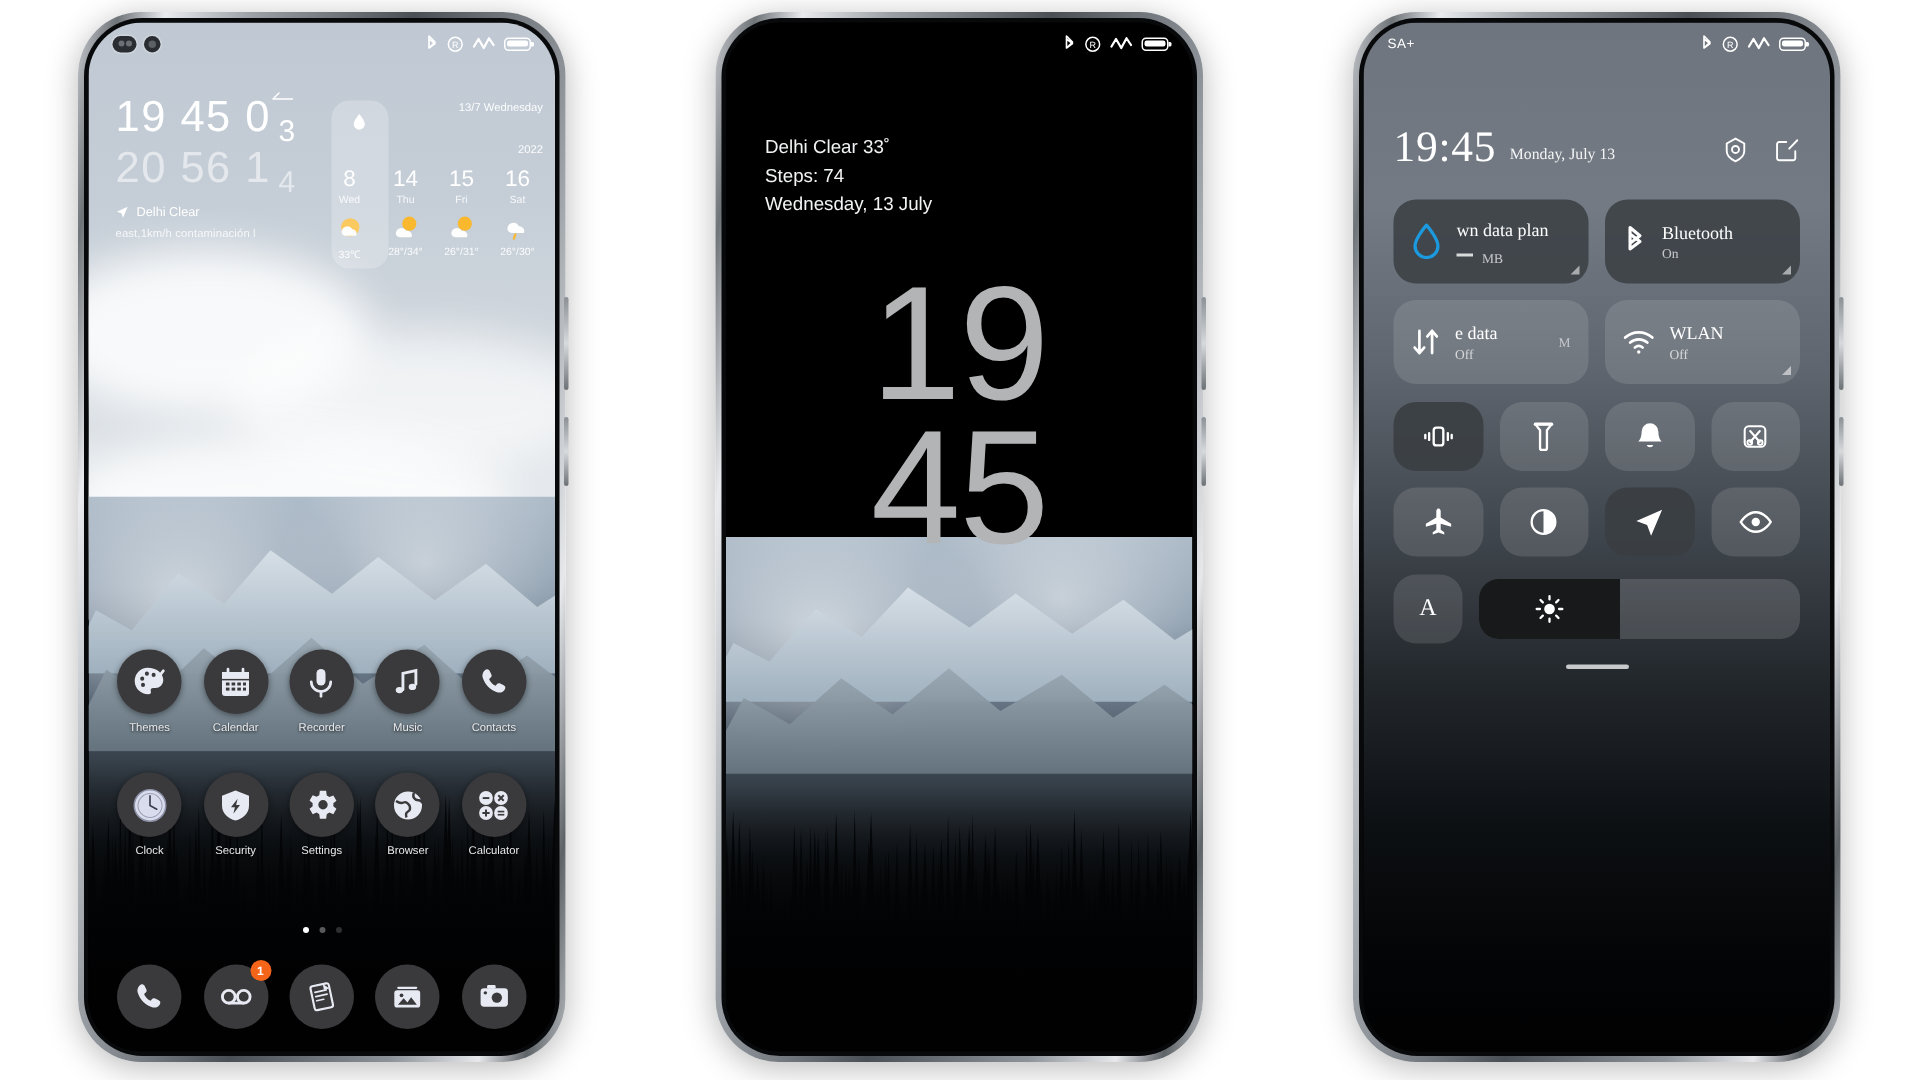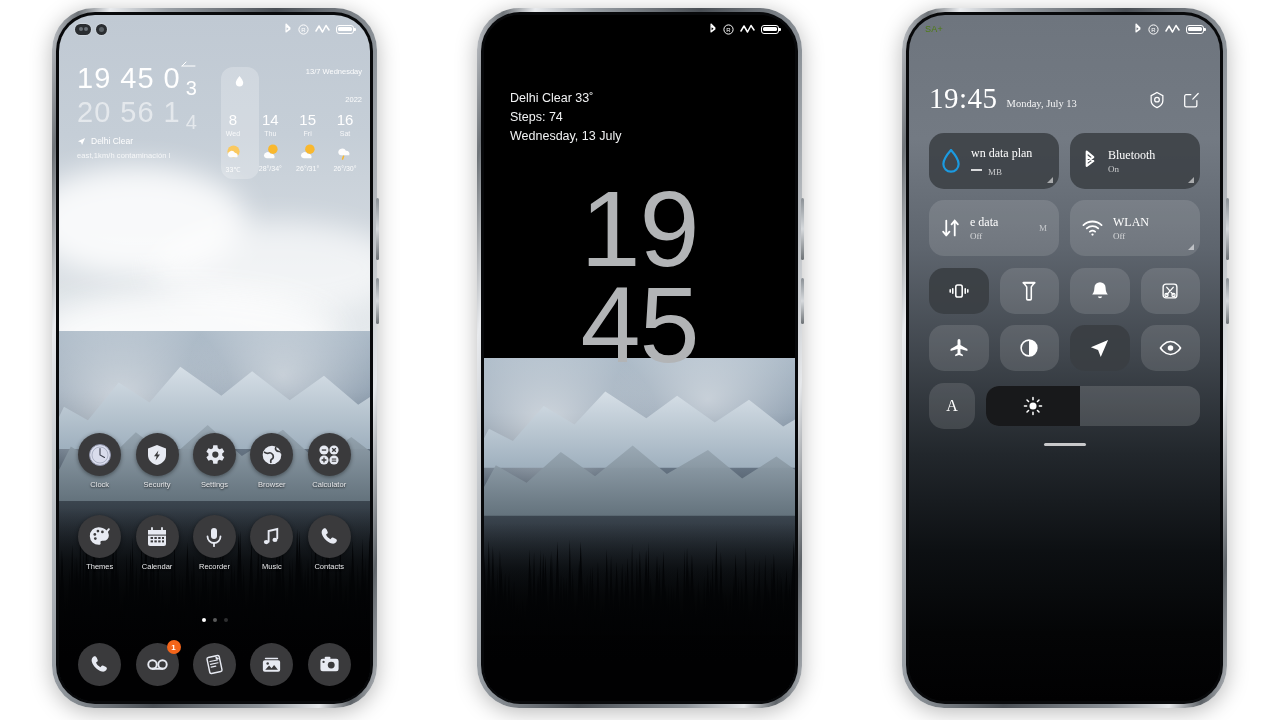--- a/index.html
+++ b/index.html
@@ -615,78 +615,20 @@
               </div>
               <div class="t">26°/30°</div>
             </div>
           </div>
         </div>
 
         <div class="apps">
           <div class="app-row">
             <div class="app">
               <div class="app-ico">
-                <svg width="26" height="26" viewBox="0 0 26 26">
-                    <circle cx="13" cy="13" r="10.5" fill="#d9dcec"></circle>
-                    <circle cx="13" cy="13" r="10.5" fill="none" stroke="#8d92a8" stroke-width="1"></circle>
-                    <circle cx="13" cy="13" r="8" fill="none" stroke="#9aa0b5" stroke-width=".7"></circle>
-                    <path d="M13 6.5 V13 L17.5 15.5" stroke="#3b3f4d" stroke-width="1.1" fill="none" stroke-linecap="round"></path>
-                  </svg>
-              </div>
-              <div class="app-lbl">Clock</div>
-            </div>
-            <div class="app">
-              <div class="app-ico">
-                <svg width="24" height="24" viewBox="0 0 24 24">
-                    <path d="M12 2 L21 5.5 V12 c0 5.4-4 8.8-9 10-5-1.2-9-4.6-9-10V5.5Z" fill="#e7eaf2"></path>
-                    <path d="M13.4 7.5 L9 13.2 h2.6 L10.6 17.5 L15 11.6 h-2.6Z" fill="#3a3a3c"></path>
-                  </svg>
-              </div>
-              <div class="app-lbl">Security</div>
-            </div>
-            <div class="app">
-              <div class="app-ico">
-                <svg width="25" height="25" viewBox="0 0 24 24">
-                    <path fill="#e7eaf2" d="M19.4 13a7.6 7.6 0 000-2l2-1.6-2-3.4-2.5 1a7.5 7.5 0 00-1.7-1L14.8 3h-4l-.4 2.9a7.5 7.5 0 00-1.7 1l-2.5-1-2 3.4L6.2 11a7.6 7.6 0 000 2l-2 1.6 2 3.4 2.5-1a7.5 7.5 0 001.7 1l.4 2.9h4l.4-2.9a7.5 7.5 0 001.7-1l2.5 1 2-3.4ZM12.8 15a3 3 0 110-6 3 3 0 010 6Z"></path>
-                  </svg>
-              </div>
-              <div class="app-lbl">Settings</div>
-            </div>
-            <div class="app">
-              <div class="app-ico">
-                <svg width="24" height="24" viewBox="0 0 24 24">
-                    <circle cx="12" cy="12" r="10" fill="#e7eaf2"></circle>
-                    <path d="M4 9 q3 2 5 1 t4 2 q1 3-1 4 t-1 4" fill="none" stroke="#3a3a3c" stroke-width="1.6"></path>
-                    <path d="M16 3.5 q-1 2 0 3.5 t3 1.5 q2 0 2.6 2" fill="none" stroke="#3a3a3c" stroke-width="1.6"></path>
-                    <circle cx="12" cy="12" r="10" fill="none" stroke="#3a3a3c" stroke-width="1.3"></circle>
-                  </svg>
-              </div>
-              <div class="app-lbl">Browser</div>
-            </div>
-            <div class="app">
-              <div class="app-ico">
-                <svg width="26" height="26" viewBox="0 0 26 26">
-                  <circle cx="8" cy="8" r="4.6" fill="#e7eaf2"></circle>
-                    <rect x="5.8" y="7.4" width="4.4" height="1.3" fill="#3a3a3c"></rect>
-                  <circle cx="18" cy="8" r="4.6" fill="#e7eaf2"></circle>
-                    <path d="M16.2 6.2 l3.6 3.6 M19.8 6.2 l-3.6 3.6" stroke="#3a3a3c" stroke-width="1.3"></path>
-                  <circle cx="8" cy="18" r="4.6" fill="#e7eaf2"></circle>
-                    <path d="M8 15.6 v4.8 M5.6 18 h4.8" stroke="#3a3a3c" stroke-width="1.3"></path>
-                  <circle cx="18" cy="18" r="4.6" fill="#e7eaf2"></circle>
-                    <rect x="15.8" y="16.5" width="4.4" height="1.1" fill="#3a3a3c"></rect>
-                    <rect x="15.8" y="18.6" width="4.4" height="1.1" fill="#3a3a3c"></rect>
-                </svg>
-              </div>
-              <div class="app-lbl">Calculator</div>
-            </div>
-          </div>
-
-          <div class="app-row">
-            <div class="app">
-              <div class="app-ico">
                 <svg width="25" height="25" viewBox="0 0 24 24">
                     <path d="M11 3a8.5 8.5 0 00.4 17c1.4 0 2-1 1.6-2-.4-1.2.4-2 1.6-2H16a5 5 0 005-5c0-4.5-4.4-8-10-8Z" fill="#e7eaf2"></path>
                     <circle cx="7.5" cy="10" r="1.3" fill="#3a3a3c"></circle>
                     <circle cx="10.5" cy="6.8" r="1.3" fill="#3a3a3c"></circle>
                     <circle cx="14.8" cy="7.6" r="1.3" fill="#3a3a3c"></circle>
                     <circle cx="8" cy="14" r="1.3" fill="#3a3a3c"></circle>
                     <path d="M13 15 L21 5" stroke="#e7eaf2" stroke-width="1.8" stroke-linecap="round"></path>
                   </svg>
               </div>
               <div class="app-lbl">Themes</div>
@@ -732,20 +674,78 @@
               </div>
               <div class="app-lbl">Music</div>
             </div>
             <div class="app">
               <div class="app-ico">
                 <svg width="23" height="23" viewBox="0 0 24 24">
                     <path d="M6.3 3.5 c1.3-.6 2.2.2 2.7 1.3l1 2.2c.4.9.2 1.6-.6 2.2l-1 .8c.6 1.9 2.6 4 4.6 4.8l.8-1c.6-.8 1.4-.9 2.3-.5l2.2 1c1.1.5 1.8 1.4 1.2 2.7-.8 1.8-3 3-5 2.4C9.4 18 5.6 14 4 9.2 3.3 7 4.4 4.4 6.3 3.5Z" fill="#e7eaf2"></path>
                   </svg>
               </div>
               <div class="app-lbl">Contacts</div>
+            </div>
+          </div>
+
+          <div class="app-row">
+            <div class="app">
+              <div class="app-ico">
+                <svg width="26" height="26" viewBox="0 0 26 26">
+                    <circle cx="13" cy="13" r="10.5" fill="#d9dcec"></circle>
+                    <circle cx="13" cy="13" r="10.5" fill="none" stroke="#8d92a8" stroke-width="1"></circle>
+                    <circle cx="13" cy="13" r="8" fill="none" stroke="#9aa0b5" stroke-width=".7"></circle>
+                    <path d="M13 6.5 V13 L17.5 15.5" stroke="#3b3f4d" stroke-width="1.1" fill="none" stroke-linecap="round"></path>
+                  </svg>
+              </div>
+              <div class="app-lbl">Clock</div>
+            </div>
+            <div class="app">
+              <div class="app-ico">
+                <svg width="24" height="24" viewBox="0 0 24 24">
+                    <path d="M12 2 L21 5.5 V12 c0 5.4-4 8.8-9 10-5-1.2-9-4.6-9-10V5.5Z" fill="#e7eaf2"></path>
+                    <path d="M13.4 7.5 L9 13.2 h2.6 L10.6 17.5 L15 11.6 h-2.6Z" fill="#3a3a3c"></path>
+                  </svg>
+              </div>
+              <div class="app-lbl">Security</div>
+            </div>
+            <div class="app">
+              <div class="app-ico">
+                <svg width="25" height="25" viewBox="0 0 24 24">
+                    <path fill="#e7eaf2" d="M19.4 13a7.6 7.6 0 000-2l2-1.6-2-3.4-2.5 1a7.5 7.5 0 00-1.7-1L14.8 3h-4l-.4 2.9a7.5 7.5 0 00-1.7 1l-2.5-1-2 3.4L6.2 11a7.6 7.6 0 000 2l-2 1.6 2 3.4 2.5-1a7.5 7.5 0 001.7 1l.4 2.9h4l.4-2.9a7.5 7.5 0 001.7-1l2.5 1 2-3.4ZM12.8 15a3 3 0 110-6 3 3 0 010 6Z"></path>
+                  </svg>
+              </div>
+              <div class="app-lbl">Settings</div>
+            </div>
+            <div class="app">
+              <div class="app-ico">
+                <svg width="24" height="24" viewBox="0 0 24 24">
+                    <circle cx="12" cy="12" r="10" fill="#e7eaf2"></circle>
+                    <path d="M4 9 q3 2 5 1 t4 2 q1 3-1 4 t-1 4" fill="none" stroke="#3a3a3c" stroke-width="1.6"></path>
+                    <path d="M16 3.5 q-1 2 0 3.5 t3 1.5 q2 0 2.6 2" fill="none" stroke="#3a3a3c" stroke-width="1.6"></path>
+                    <circle cx="12" cy="12" r="10" fill="none" stroke="#3a3a3c" stroke-width="1.3"></circle>
+                  </svg>
+              </div>
+              <div class="app-lbl">Browser</div>
+            </div>
+            <div class="app">
+              <div class="app-ico">
+                <svg width="26" height="26" viewBox="0 0 26 26">
+                  <circle cx="8" cy="8" r="4.6" fill="#e7eaf2"></circle>
+                    <rect x="5.8" y="7.4" width="4.4" height="1.3" fill="#3a3a3c"></rect>
+                  <circle cx="18" cy="8" r="4.6" fill="#e7eaf2"></circle>
+                    <path d="M16.2 6.2 l3.6 3.6 M19.8 6.2 l-3.6 3.6" stroke="#3a3a3c" stroke-width="1.3"></path>
+                  <circle cx="8" cy="18" r="4.6" fill="#e7eaf2"></circle>
+                    <path d="M8 15.6 v4.8 M5.6 18 h4.8" stroke="#3a3a3c" stroke-width="1.3"></path>
+                  <circle cx="18" cy="18" r="4.6" fill="#e7eaf2"></circle>
+                    <rect x="15.8" y="16.5" width="4.4" height="1.1" fill="#3a3a3c"></rect>
+                    <rect x="15.8" y="18.6" width="4.4" height="1.1" fill="#3a3a3c"></rect>
+                </svg>
+              </div>
+              <div class="app-lbl">Calculator</div>
             </div>
           </div>
         </div>
 
         <div class="dots">
           <div class="dot on"></div>
           <div class="dot"></div>
           <div class="dot" style="opacity:.5;"></div>
         </div>
 
@@ -1168,21 +1168,21 @@
   </div>
 
   <div class="phone" style="left:902px; top:8px; width:325px; height:700px;">
     <div class="side-btn" style="right:-2px; top:270px; height:46px;"></div>
     <div class="side-btn" style="right:-2px; top:190px; height:62px;"></div>
     <div class="phone-inner">
       <div class="screen">
 
         <div class="cc-wall"></div>
 
-        <div class="statusbar" style="color:#4d7c0f;gap:20px;">
+        <div class="statusbar" style="color:#ffffff;gap:20px;">
           <div class="sb-left">
             <span class="carrier">SA+</span>
           </div>
           <div class="sb-right">
             <svg class="ic" width="8" height="12" viewBox="0 0 8 12">
                 <path d="M2 3l4 3-4 3V1l4 4-4 4" stroke="#fff" stroke-width="1.1" fill="none" stroke-linejoin="round"></path>
               </svg>
             <svg class="ic" width="11" height="11" viewBox="0 0 11 11">
                 <circle cx="5.5" cy="5.5" r="4.6" stroke="#fff" stroke-width="1" fill="none"></circle>
                 <text x="5.5" y="8" font-size="6" fill="#fff" text-anchor="middle" font-family="Liberation Sans">R</text>

